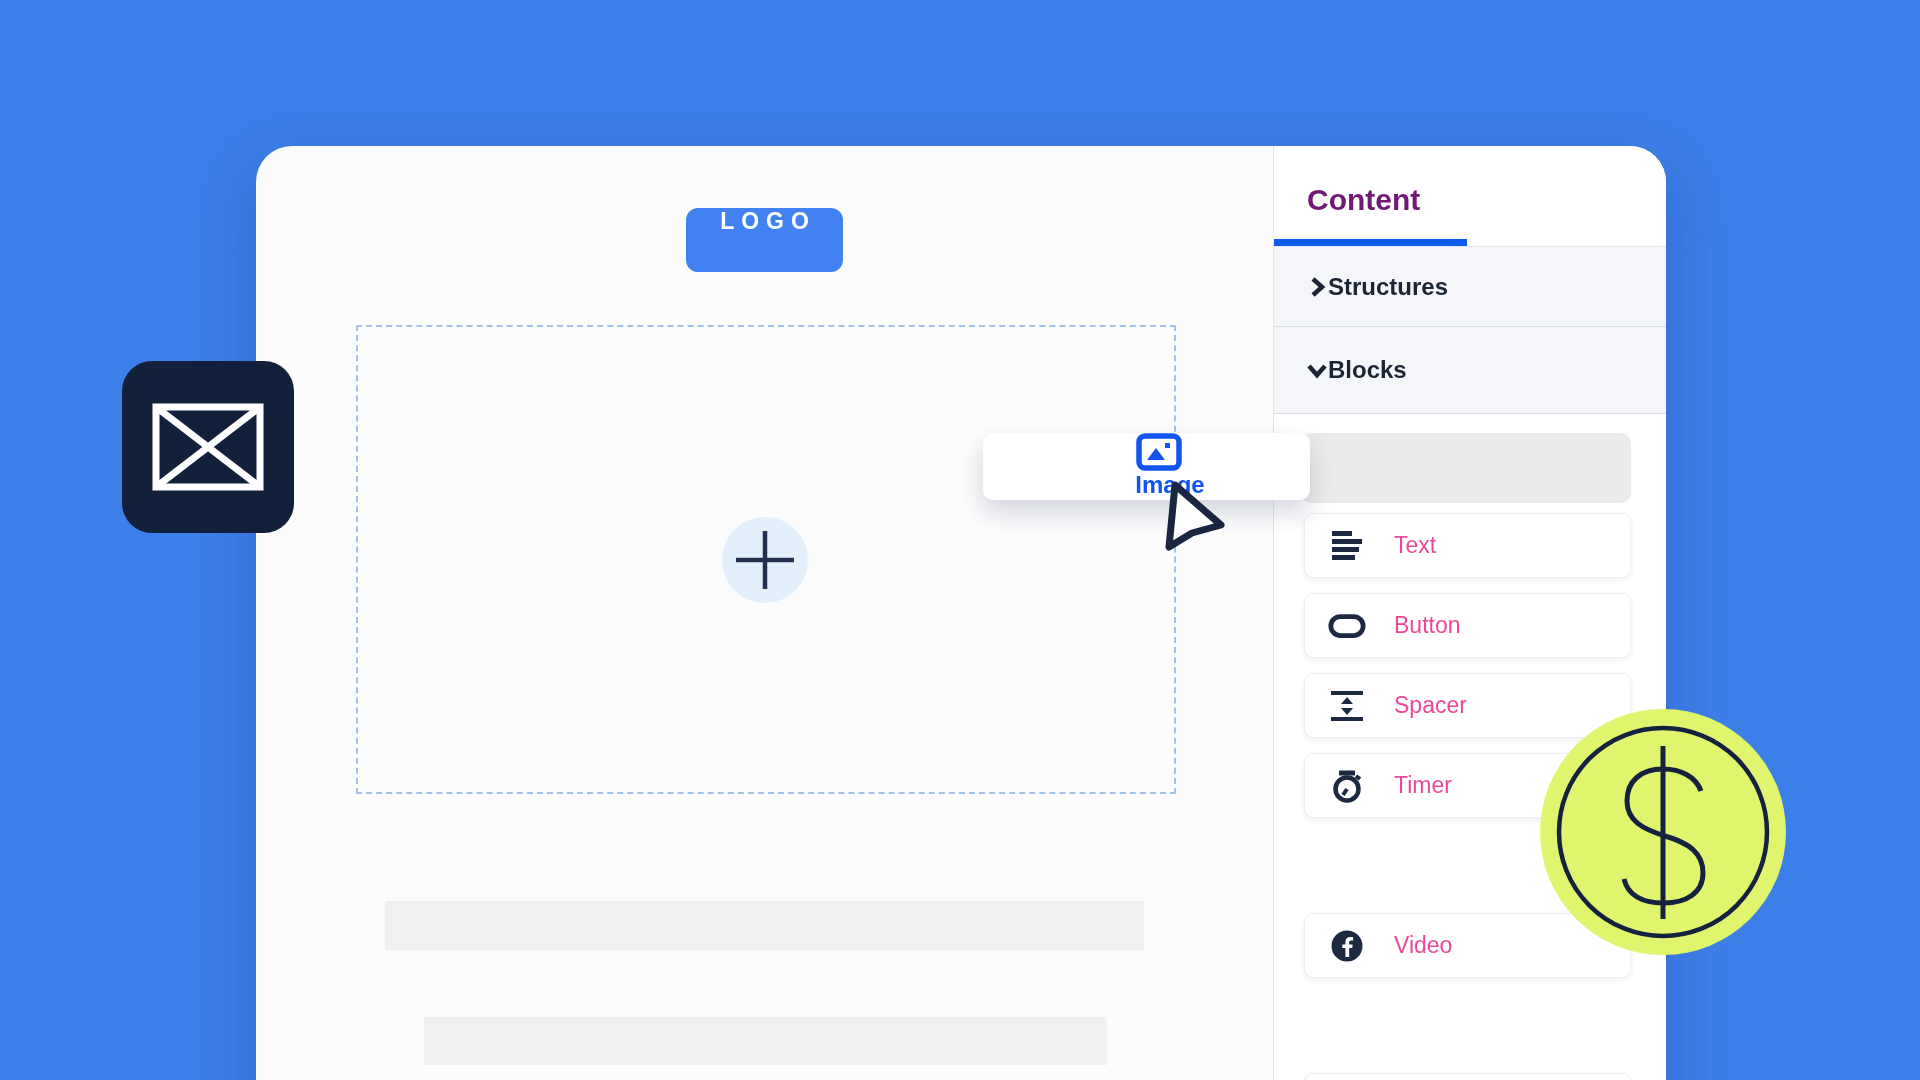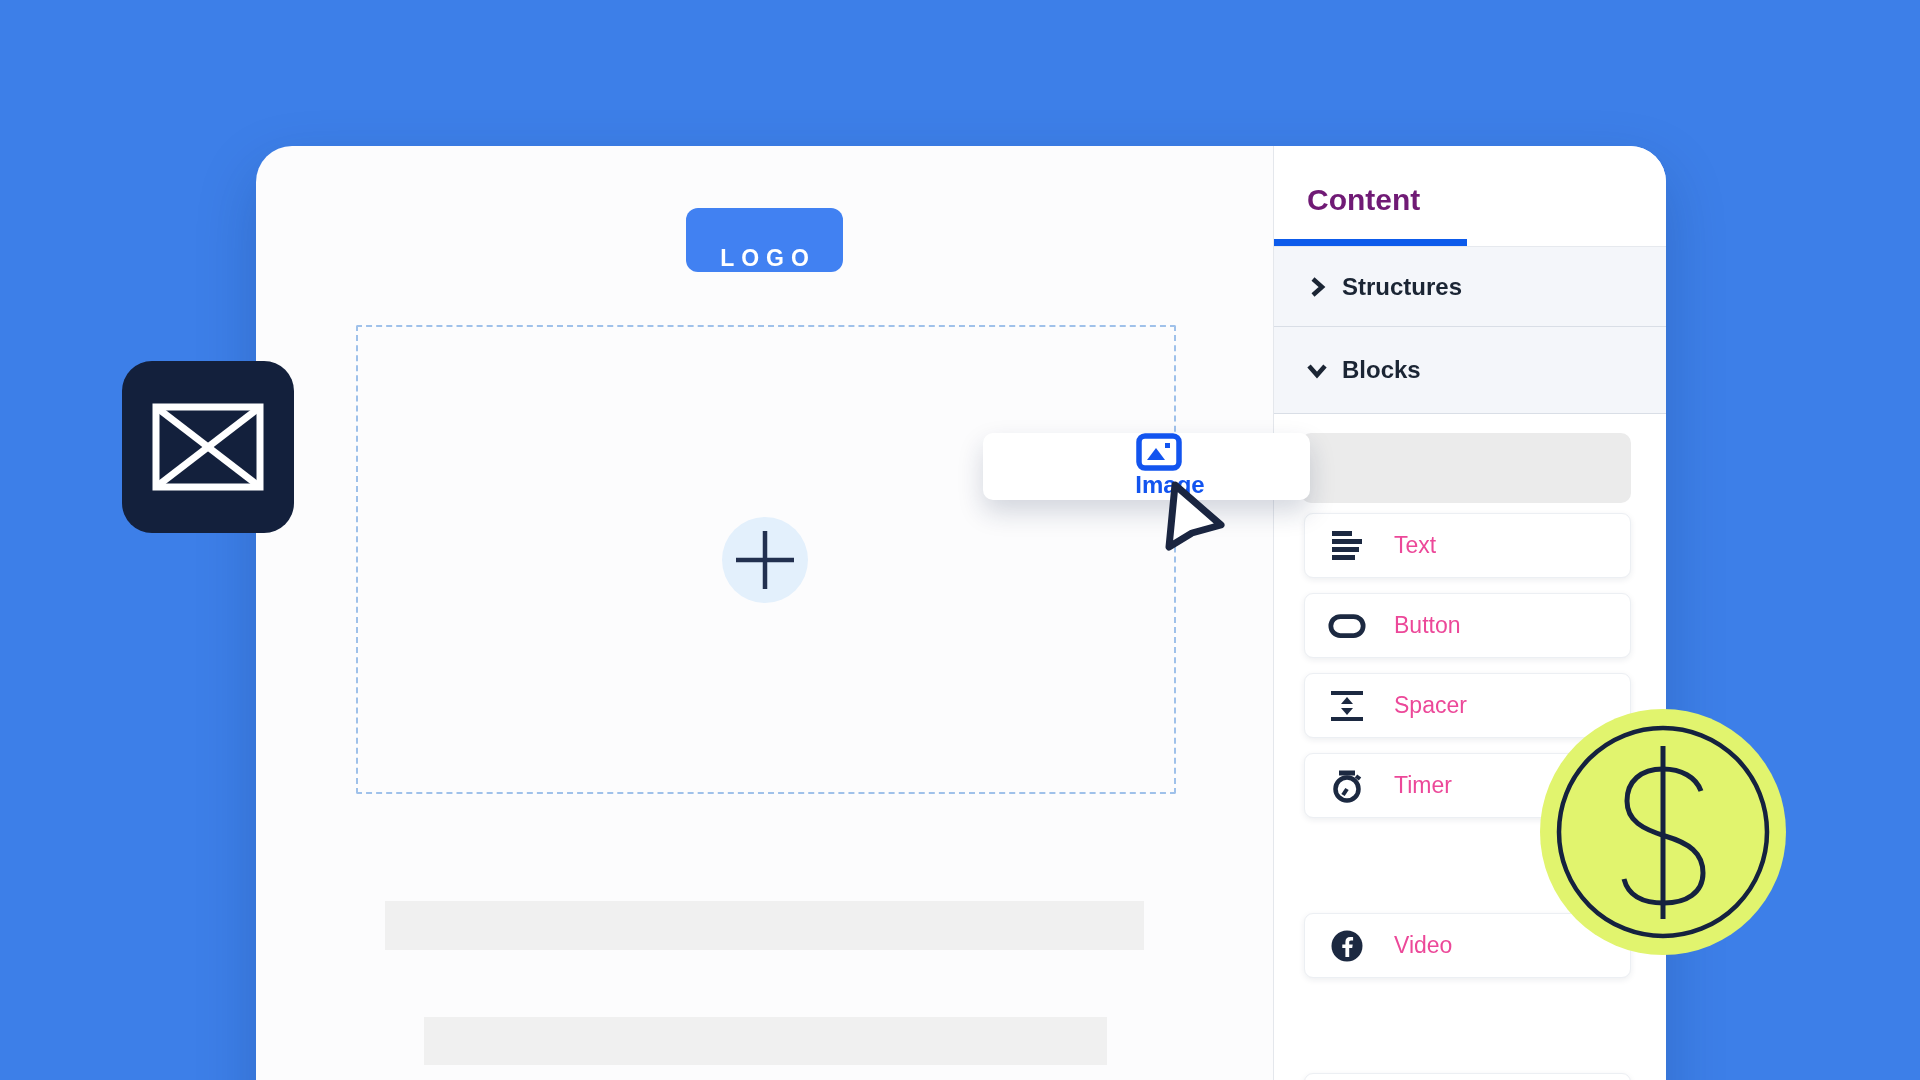--- a/index.html
+++ b/index.html
@@ -12,21 +12,21 @@
   .editor-card {
     position:absolute; left:256px; top:146px; width:1410px; height:1010px;
     background:#fcfcfd; border-radius:36px;
     box-shadow:0 24px 60px rgba(15,40,90,.22);
   }
 
   
   .logo-btn {
     position:absolute; left:430px; top:62px; width:157px; height:64px;
     background:#4181f2; border-radius:12px;
-    display:flex; align-items:flex-end; justify-content:center;
+    display:flex; align-items:flex-start; justify-content:center;
     color:#fff; font-size:23px; font-weight:700; letter-spacing:7px; padding-left:7px;
   }
   .dropzone {
     position:absolute; left:100px; top:179px; width:820px; height:469px;
     border:2px dashed #9fc1ea; border-radius:2px;
   }
   .plus-circle {
     position:absolute; left:466px; top:371px; width:86px; height:86px;
     background:#e3f0fc; border-radius:50%;
     display:flex; align-items:center; justify-content:center;
@@ -48,21 +48,21 @@
     position:absolute; left:0; top:93px; width:193px; height:7px; background:#0d5beb;
   }
   .acc-row {
     position:absolute; left:0; width:100%;
     background:#f4f6fa; border-bottom:1px solid #d9dee6;
     display:flex; align-items:center;
   }
   .acc-row.structures { top:100px; height:81px; border-top:1px solid #e6e9ee; }
   .acc-row.blocks { top:181px; height:87px; }
   .acc-chevron { margin-left:32px; width:22px; height:22px; flex:0 0 auto; display:flex; align-items:center; }
-  .acc-label { margin-left:14px; font-size:24px; font-weight:700; color:#1b2534; }
+  .acc-label { font-size:24px; font-weight:700; color:#1b2534; }
 
   .drag-slot {
     position:absolute; left:27px; top:287px; width:330px; height:70px;
     background:#ebebeb; border-radius:10px;
   }
   .block-item {
     position:absolute; left:30px; width:327px; height:65px;
     background:#fff; border:1px solid #eceff3; border-radius:9px;
     box-shadow:0 2px 6px rgba(30,40,70,.08);
     display:flex; align-items:center; padding-left:23px;

